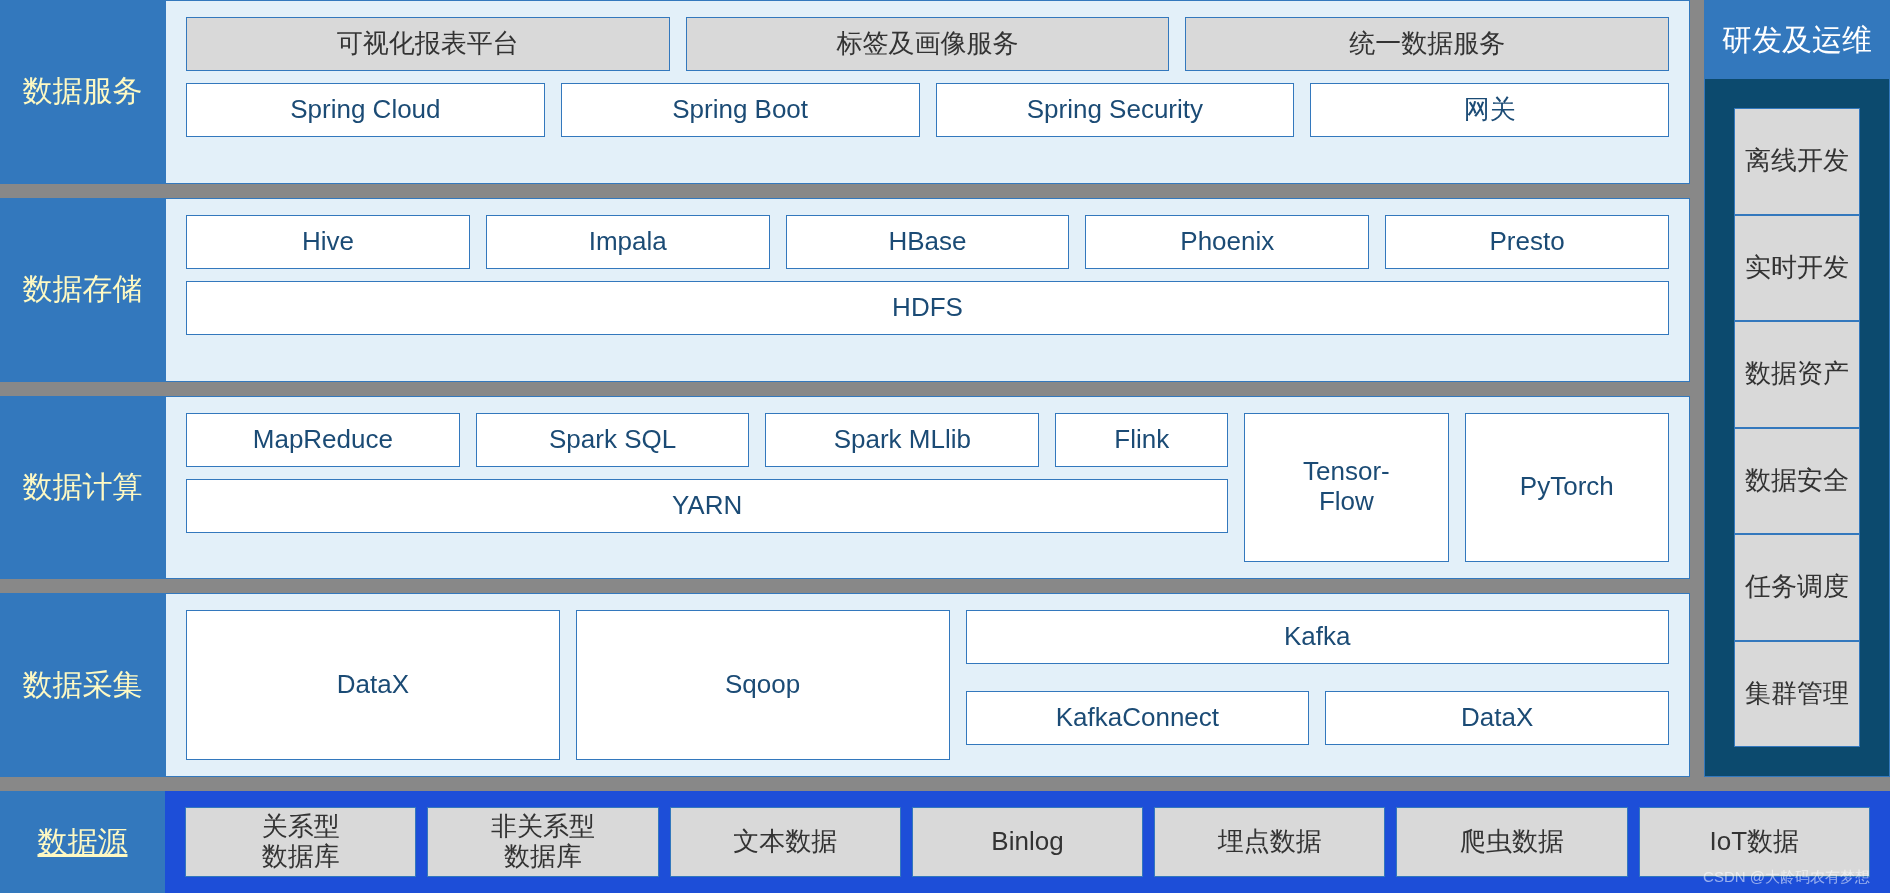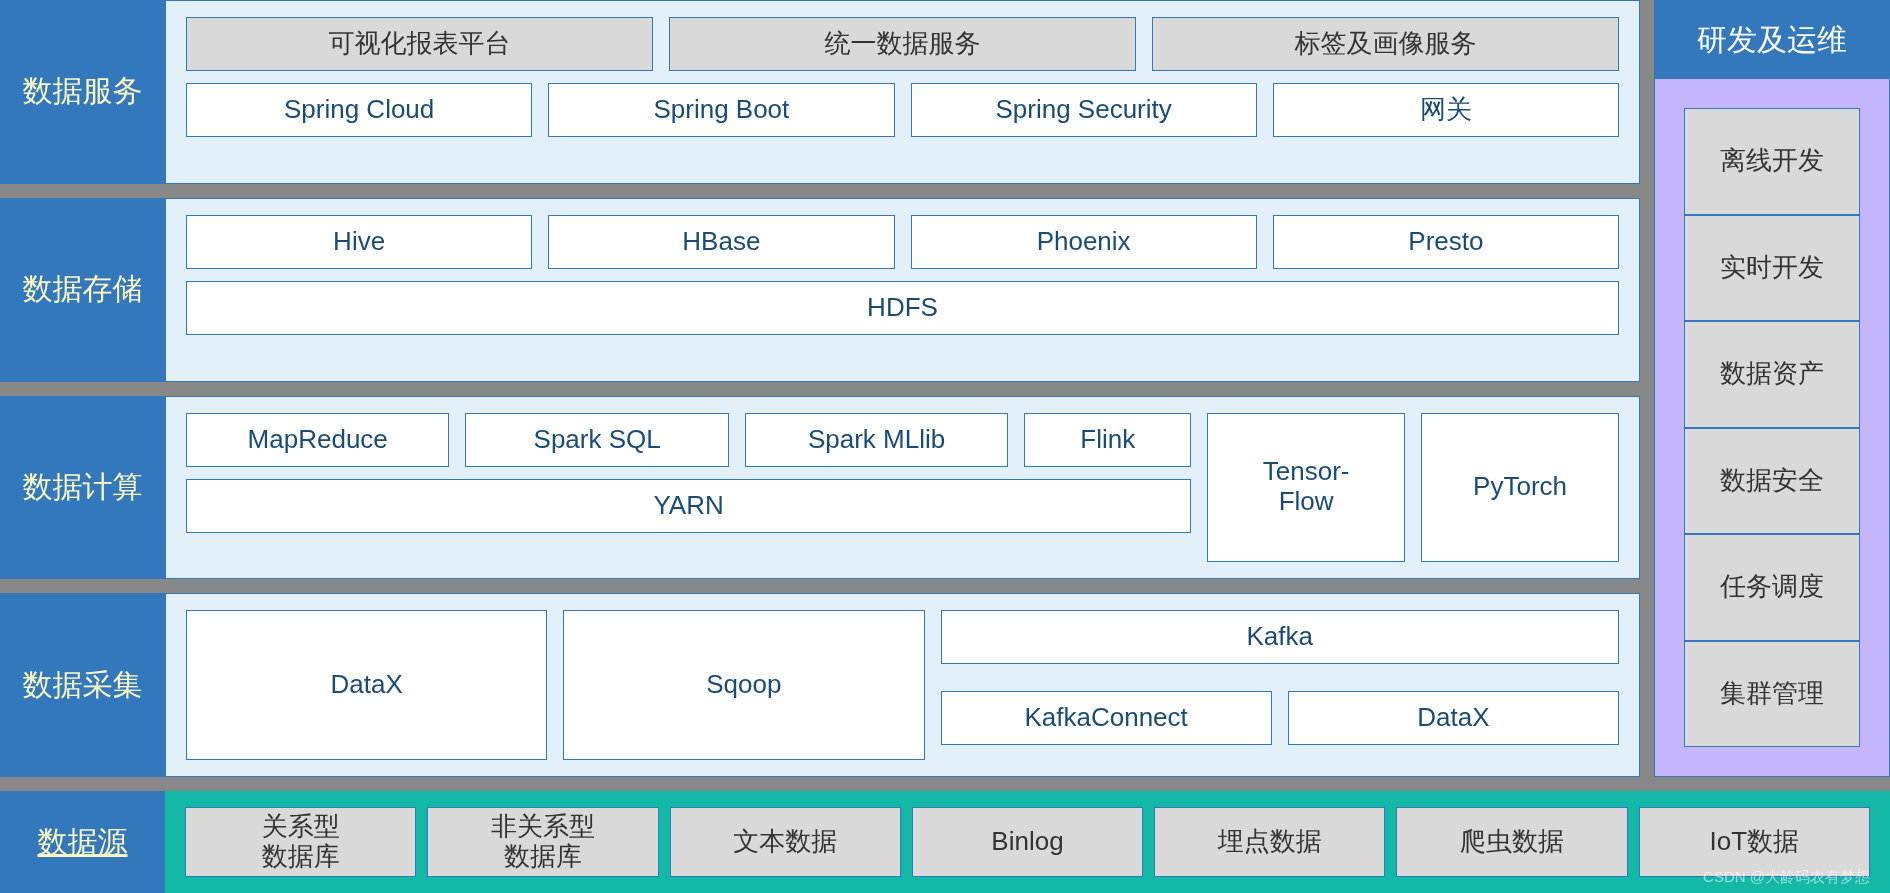--- a/index.html
+++ b/index.html
@@ -60,23 +60,23 @@
   height: 54px;
   flex: 1;
   padding: 0 10px;
   text-align: center;
   line-height: 1.15;
 }
 .cell.gray { background: #d9d9d9; color: #333; }
 .cell.tall { height: auto; }
 
 .sidebar {
-  width: 236px;
+  width: 186px;
   flex-shrink: 0;
-  background: #c4b5fd;
+  background: #0c4a6e;
   border: 1px solid #3378bd;
   display: flex;
   flex-direction: column;
 }
 .sidebar-title {
   background: #3378bd;
   color: #fff;
   height: 78px;
   display: flex;
   align-items: center;
@@ -90,21 +90,21 @@
   flex-direction: column;
   justify-content: center;
 }
 .sidebar-body .cell { height: 60px; font-size: 26px; }
 
 .bottom {
   display: flex;
 }
 .bottom .layer-label { height: 100%; text-decoration: underline; }
 .bottom-body {
-  background: #14b8a6;
+  background: #1d4ed8;
   flex: 1;
   padding: 16px 20px;
   display: flex;
   gap: 11px;
 }
 .bottom-body .cell { background: #d9d9d9; color: #333; height: 70px; font-size: 26px; }
 .bottom-body .cell.twoline { white-space: pre-line; }
 .watermark {
   position: absolute;
   right: 20px;
@@ -119,37 +119,38 @@
 <div class="diagram">
 
   <div class="row" style="flex:1">
     <div class="vbox" style="flex:1; gap:14px">
 
       <div class="layer">
         <div class="layer-label">数据服务</div>
         <div class="layer-body col">
           <div class="hbox">
             <div class="cell gray">可视化报表平台</div>
+            <div class="cell gray">标签及画像服务</div>
             <div class="cell gray">统一数据服务</div>
-            <div class="cell gray">标签及画像服务</div>
           </div>
           <div class="hbox">
             <div class="cell">Spring Cloud</div>
             <div class="cell">Spring Boot</div>
             <div class="cell">Spring Security</div>
             <div class="cell">网关</div>
           </div>
         </div>
       </div>
 
       <div class="layer">
         <div class="layer-label">数据存储</div>
         <div class="layer-body col">
           <div class="hbox">
             <div class="cell">Hive</div>
+            <div class="cell">Impala</div>
             <div class="cell">HBase</div>
             <div class="cell">Phoenix</div>
             <div class="cell">Presto</div>
           </div>
           <div class="hbox">
             <div class="cell">HDFS</div>
           </div>
         </div>
       </div>
 

